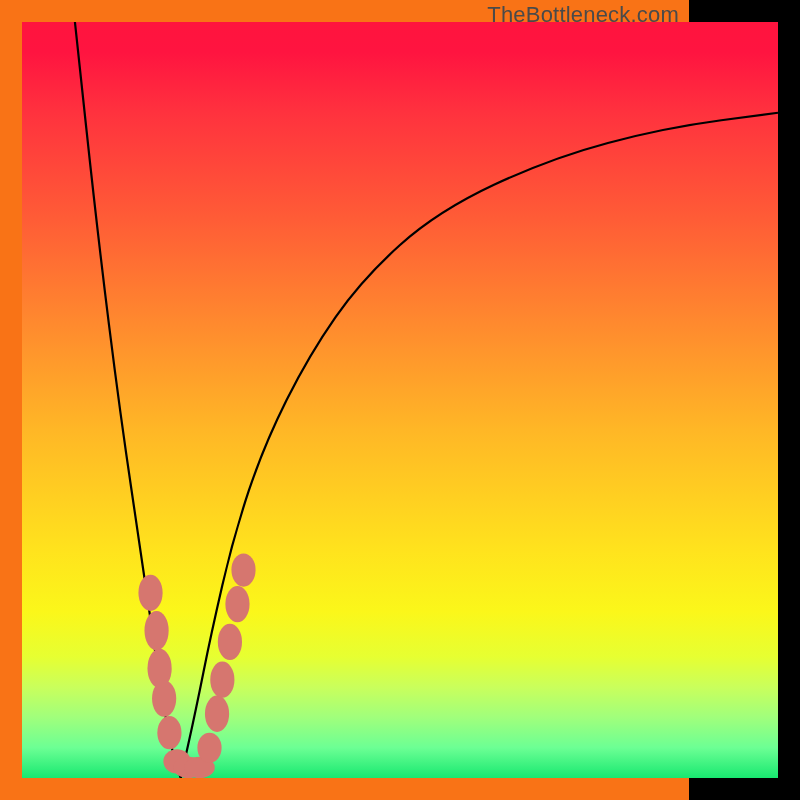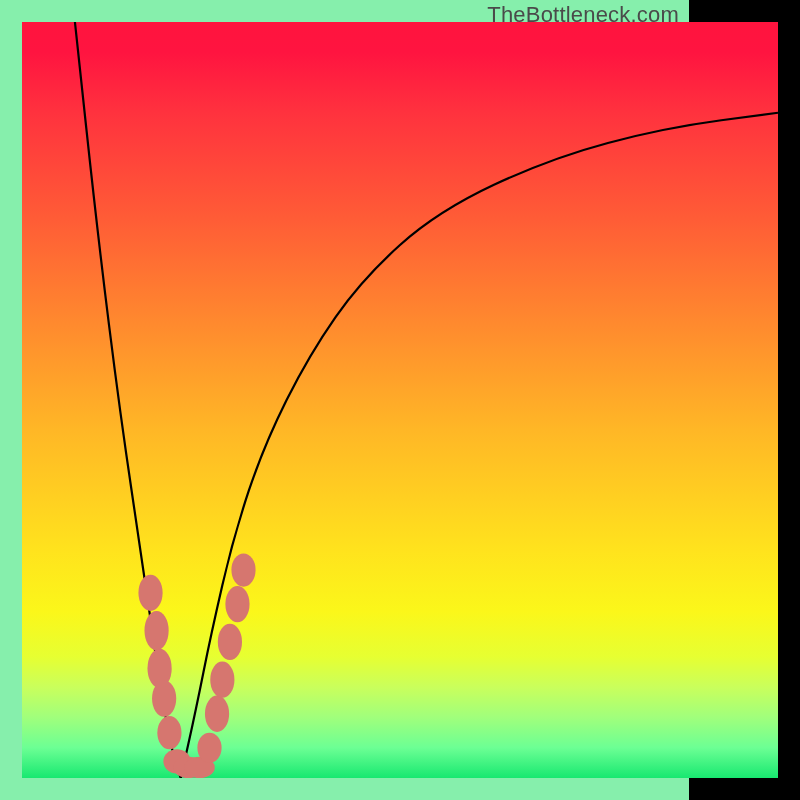--- a/index.html
+++ b/index.html
@@ -8,21 +8,21 @@
     width: 800px;
     height: 800px;
     overflow: hidden;
     background: #000;
     font-family: Arial, Helvetica, sans-serif;
   }
   .frame {
     position: absolute;
     top: 0; left: 0;
     width: 689px; height: 800px;
-    background: #86efac;
+    background: #f97316;
   }
   .plot {
     position: absolute;
     top: 22px;
     left: 22px;
     width: 756px;
     height: 756px;
     
     background: linear-gradient(
       to bottom,

